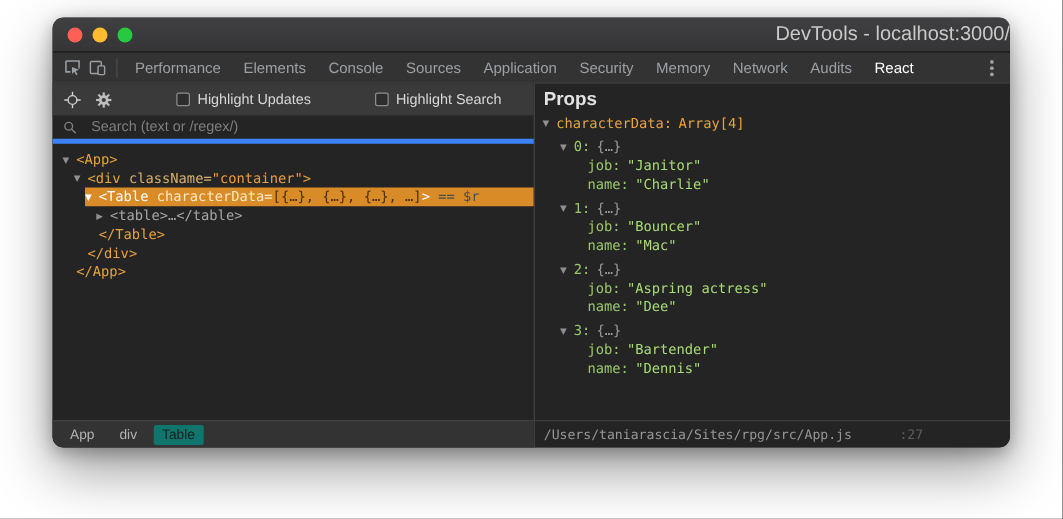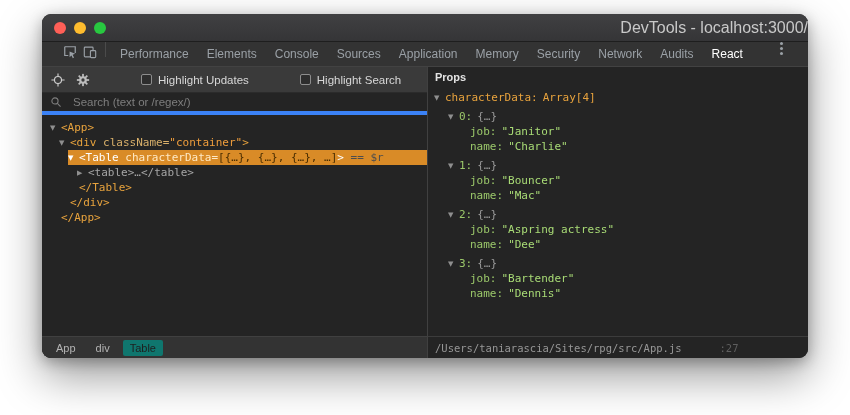--- a/index.html
+++ b/index.html
@@ -15,21 +15,21 @@
   
   .titlebar { flex:0 0 28px; background:linear-gradient(#404042,#353537);
     border-bottom:1px solid #1e1e1e; display:flex; align-items:center; position:relative; }
   .traffic { display:flex; gap:8px; padding-left:12px; z-index:2; }
   .light { width:12px; height:12px; border-radius:50%; }
   .light.red { background:#ff5f57; } .light.yellow { background:#febc2e; } .light.green { background:#28c840; }
   .wtitle { position:absolute; left:0; right:0; text-align:right; color:#c9c9c9; font-size:16px; }
 
   
   .tabbar { flex:0 0 24px; background:#333333; border-bottom:1px solid #424242;
-    display:flex; align-items:flex-start; padding:0 18px; }
+    display:flex; align-items:center; padding:0 6px; }
   .tb-icon { display:flex; align-items:center; justify-content:center; width:20px; height:20px; }
   .tb-sep { width:1px; height:15px; background:#4b4b4b; margin:0 5px; }
   .tab { padding:0 9px; font-size:12px; color:#9aa0a6; line-height:24px; white-space:nowrap; }
   .tab.active { color:#ffffff; }
   .grow { flex:1; }
   .dots { display:flex; flex-direction:column; gap:2px; align-items:center; width:18px; }
   .dots i { width:3px; height:3px; border-radius:50%; background:#9aa0a6; }
 
   
   .main { flex:1; display:flex; min-height:0; }
@@ -62,21 +62,21 @@
   .trow.selected .sfx { color:#4d4d4d; }
   .host-row .tag, .host-row .val { color:#a6a6a6; }
 
   
   .crumbs { flex:0 0 22px; background:#333333; border-top:1px solid #404040;
     display:flex; align-items:center; gap:6px; padding:0 7px; font-size:11px; }
   .crumb { color:#b3b3b3; padding:2px 7px; }
   .crumb.active { background:#0f766e; color:#1e1e1e; border-radius:2px; }
 
   
-  .props-title { flex:0 0 20px; padding:4px 7px 0; font-size:11px; font-weight:bold; color:#e3e3e3; }
+  .props-title { flex:0 0 20px; padding:4px 7px 0; font-size:15px; font-weight:bold; color:#e3e3e3; }
   .props-tree { flex:1; font-family:"DejaVu Sans Mono","Liberation Mono",monospace; font-size:11px; padding:3px 4px; overflow:hidden; }
   .prow { display:flex; align-items:center; height:15px; white-space:pre; }
   .p0 { margin-left:2px; } .p1 { margin-left:16px; } .p2 { margin-left:38px; }
   .pgroup-head { margin-top:4px; }
   .pkey-amber { color:#e8a33d; }
   .pval-amber { color:#e8a33d; margin-left:5px; }
   .pidx { color:#9bc86a; }
   .pbrace { color:#9a9a9a; margin-left:5px; }
   .pkey { color:#9bc86a; }
   .pval { color:#a9dc76; margin-left:5px; }
@@ -114,22 +114,22 @@
           <rect x="1.5" y="2.5" width="10" height="11" rx="1" fill="none" stroke="#9aa0a6" stroke-width="1.3"></rect>
           <rect x="8.5" y="6.5" width="6" height="8" rx="1" fill="#333333" stroke="#9aa0a6" stroke-width="1.3"></rect>
         </svg>
     </span>
     <span class="tb-sep"></span>
     <span class="tab">Performance</span>
     <span class="tab">Elements</span>
     <span class="tab">Console</span>
     <span class="tab">Sources</span>
     <span class="tab">Application</span>
+    <span class="tab">Security</span>
     <span class="tab">Memory</span>
-    <span class="tab">Security</span>
     <span class="tab">Network</span>
     <span class="tab">Audits</span>
     <span class="tab active">React</span>
     <span class="grow"></span>
     <span class="dots">
         <i></i>
         <i></i>
         <i></i>
       </span>
   </div>

